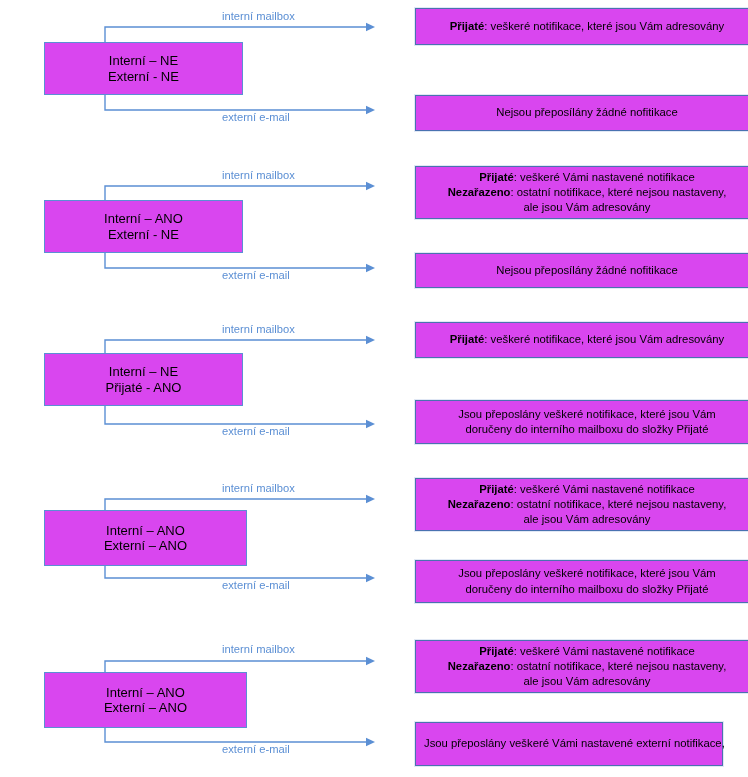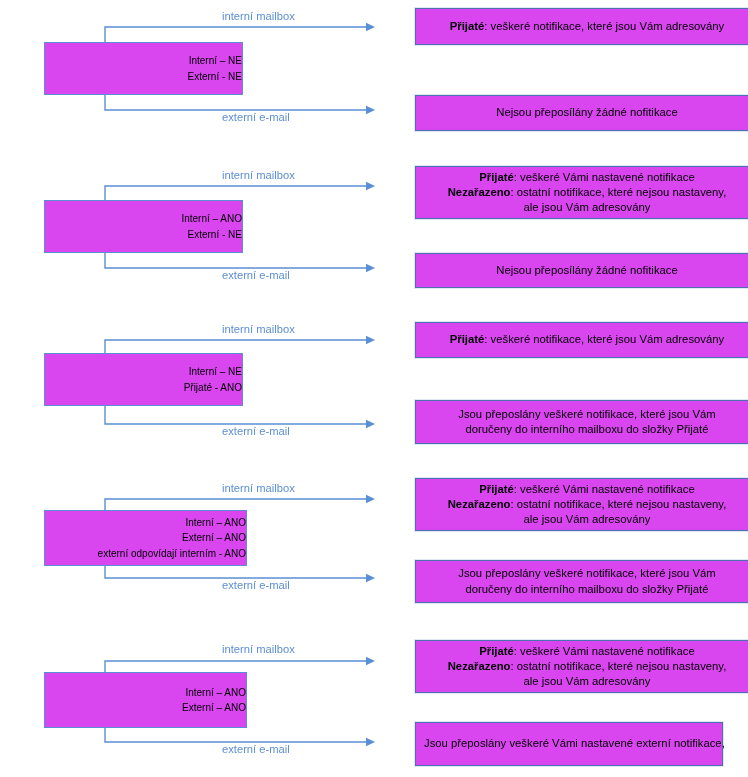--- a/index.html
+++ b/index.html
@@ -43,23 +43,22 @@
     box-sizing: border-box;
     background: #d946ef;
     display: flex;
     align-items: center;
     justify-content: center;
     text-align: center;
     margin-left: 37px;
   }
   .cond-box {
     border: 1px solid #5B8FD4;
-    font-size: 10px;
+    font-size: 13px;
     line-height: 15.5px;
-    text-align: right;
   }
   .result-box {
     border: 1px solid #4A72B0;
     box-shadow: 0 0 0 1px rgba(200,214,236,0.55);
     font-size: 11.3px;
     line-height: 15.3px;
     padding: 2px 8px;
   }
   .box-inner {
     width: 100%;
@@ -164,21 +163,20 @@
       <svg class="connectors" width="748" height="97" style="top: 493px;">
         <path d="M 105 17 L 105 6 L 367 6" fill="none" stroke="#5B8FD4" stroke-width="1.4"></path>
         <polygon points="375,6 366,1.7999999999999998 366,10.2" fill="#5B8FD4"></polygon>
         <path d="M 105 73 L 105 85 L 367 85" fill="none" stroke="#5B8FD4" stroke-width="1.4"></path>
         <polygon points="375,85 366,80.8 366,89.2" fill="#5B8FD4"></polygon>
       </svg>
       <div class="box cond-box" style="left: 7px; top: 510px; width: 203px; height: 56px;">
         <div class="box-inner">
           <span class="ln">Interní – ANO</span>
           <span class="ln">Externí – ANO</span>
-          <span class="ln">externí odpovídají interním - ANO</span>
         </div>
       </div>
       <div class="box result-box" style="left: 378px; top: 478px; width: 344px; height: 53px;">
         <div class="box-inner">
           <span class="ln"><b>Přijaté</b>: veškeré Vámi nastavené notifikace</span>
           <span class="ln"><b>Nezařazeno</b>: ostatní notifikace, které nejsou nastaveny,</span>
           <span class="ln">ale jsou Vám adresovány</span>
         </div>
       </div>
       <div class="box result-box" style="left: 378px; top: 560px; width: 344px; height: 43px;">

